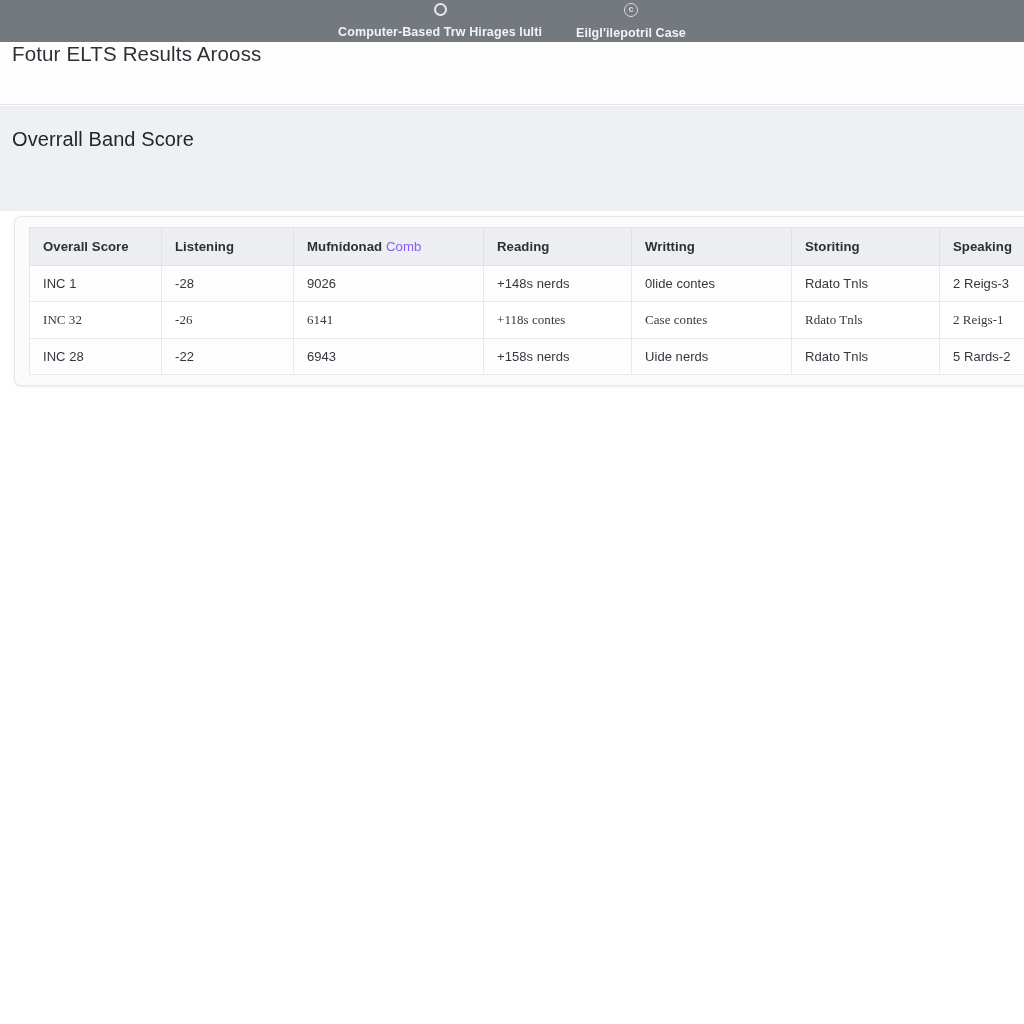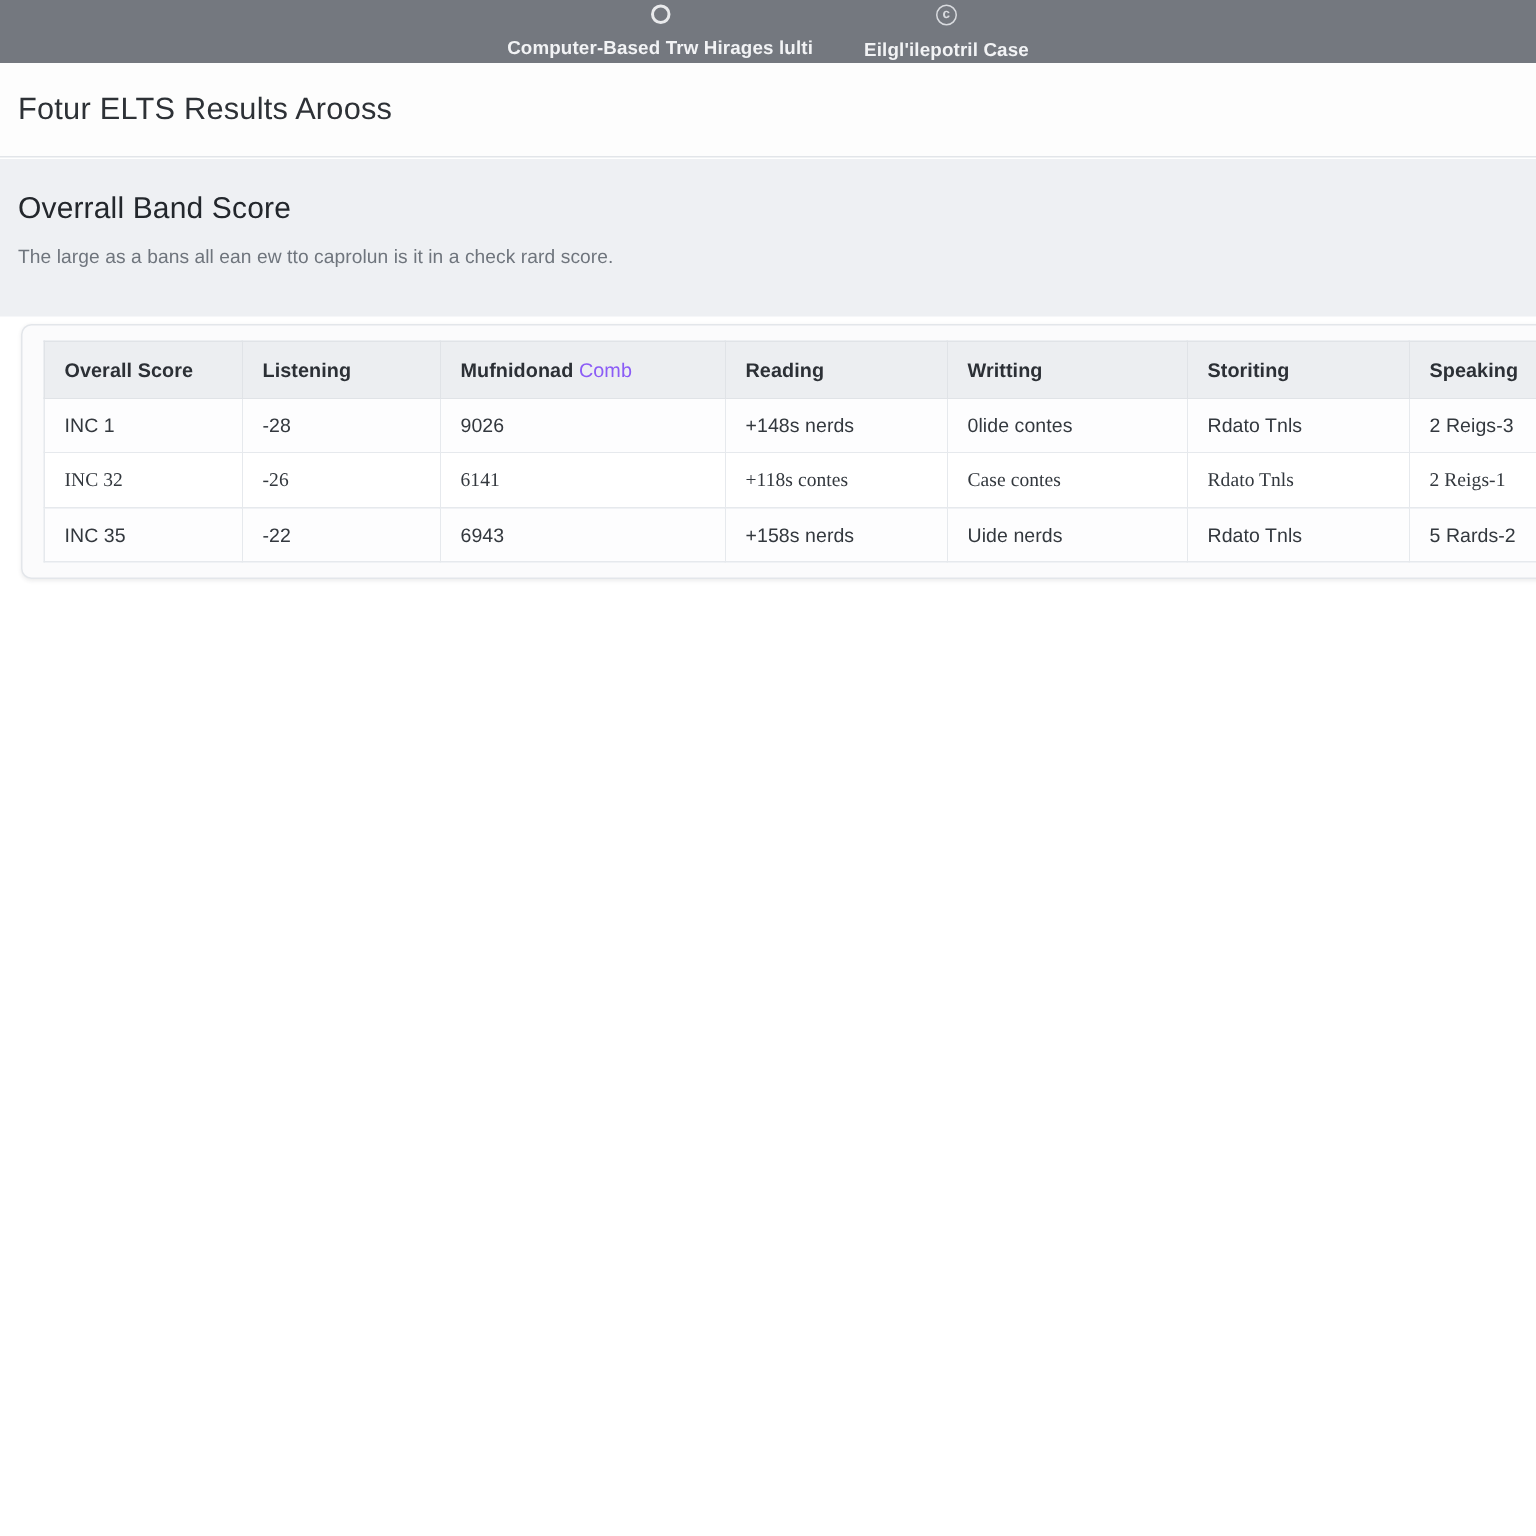--- a/index.html
+++ b/index.html
@@ -66,21 +66,21 @@
   
   .titleband {
     position: absolute;
     left: 0; top: 42px;
     width: 1024px;
     height: 63px;
     background: #fdfdfd;
     border-bottom: 1px solid #e2e5e9;
     box-sizing: border-box;
     display: flex;
-    align-items: center;
+    align-items: flex-start;
   }
   .page-title {
     margin-left: 12px;
     font-size: 20.5px;
     color: #2d3136;
     font-weight: normal;
     letter-spacing: .15px;
     filter: blur(.25px);
   }
 
@@ -182,21 +182,20 @@
     <span>Eilgl'ilepotril Case</span>
   </div>
 </div>
 
 <div class="titleband">
   <div class="page-title">Fotur ELTS Results Arooss</div>
 </div>
 
 <div class="section">
   <div class="section-title">Overrall Band Score</div>
-  <div class="section-sub">The large as a bans all ean ew tto caprolun is it in a check rard score.</div>
 </div>
 
 <div class="card">
   <table class="grades">
     <colgroup>
       <col class="c0">
         <col class="c1">
         <col class="c2">
         <col class="c3">
         <col class="c4">
@@ -227,21 +226,21 @@
       <tr class="r2">
         <td>INC 32</td>
         <td>-26</td>
         <td>6141</td>
         <td>+118s contes</td>
         <td>Case contes</td>
         <td>Rdato Tnls</td>
         <td>2 Reigs-1</td>
       </tr>
       <tr class="r1">
-        <td>INC 35</td>
+        <td>INC 28</td>
         <td>-22</td>
         <td>6943</td>
         <td>+158s nerds</td>
         <td>Uide nerds</td>
         <td>Rdato Tnls</td>
         <td>5 Rards-2</td>
       </tr>
     </tbody>
   </table>
 </div>

